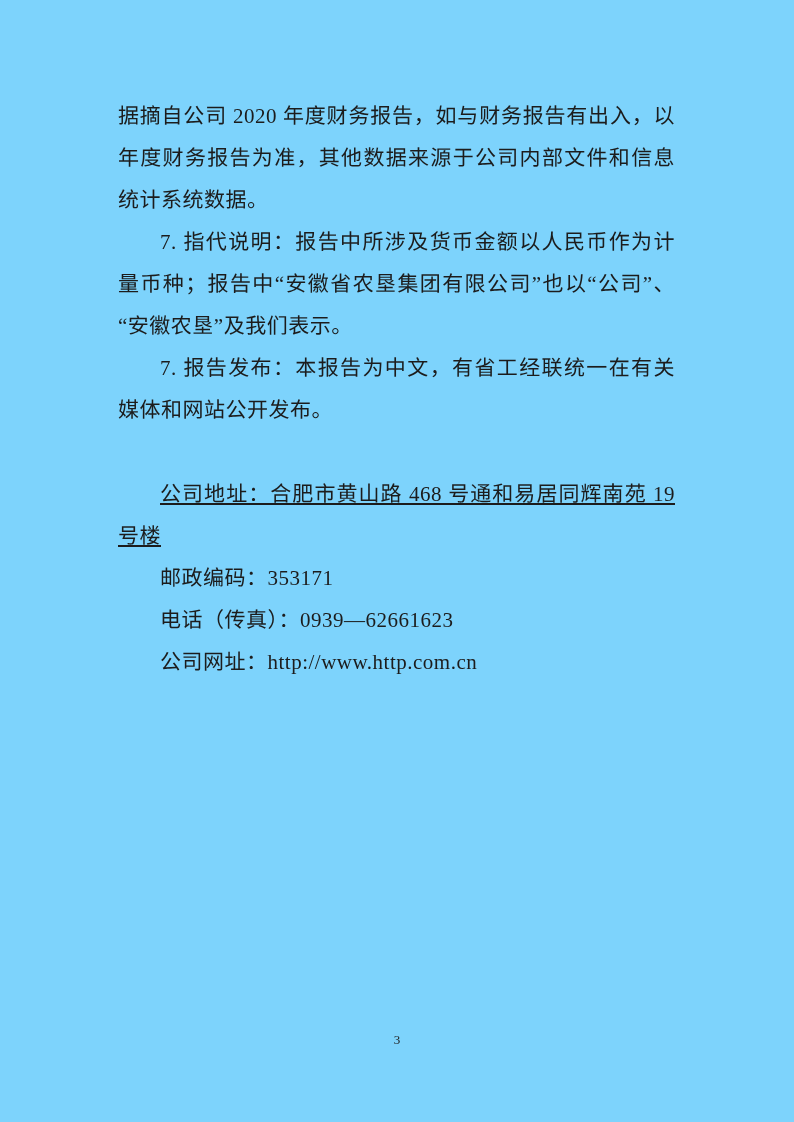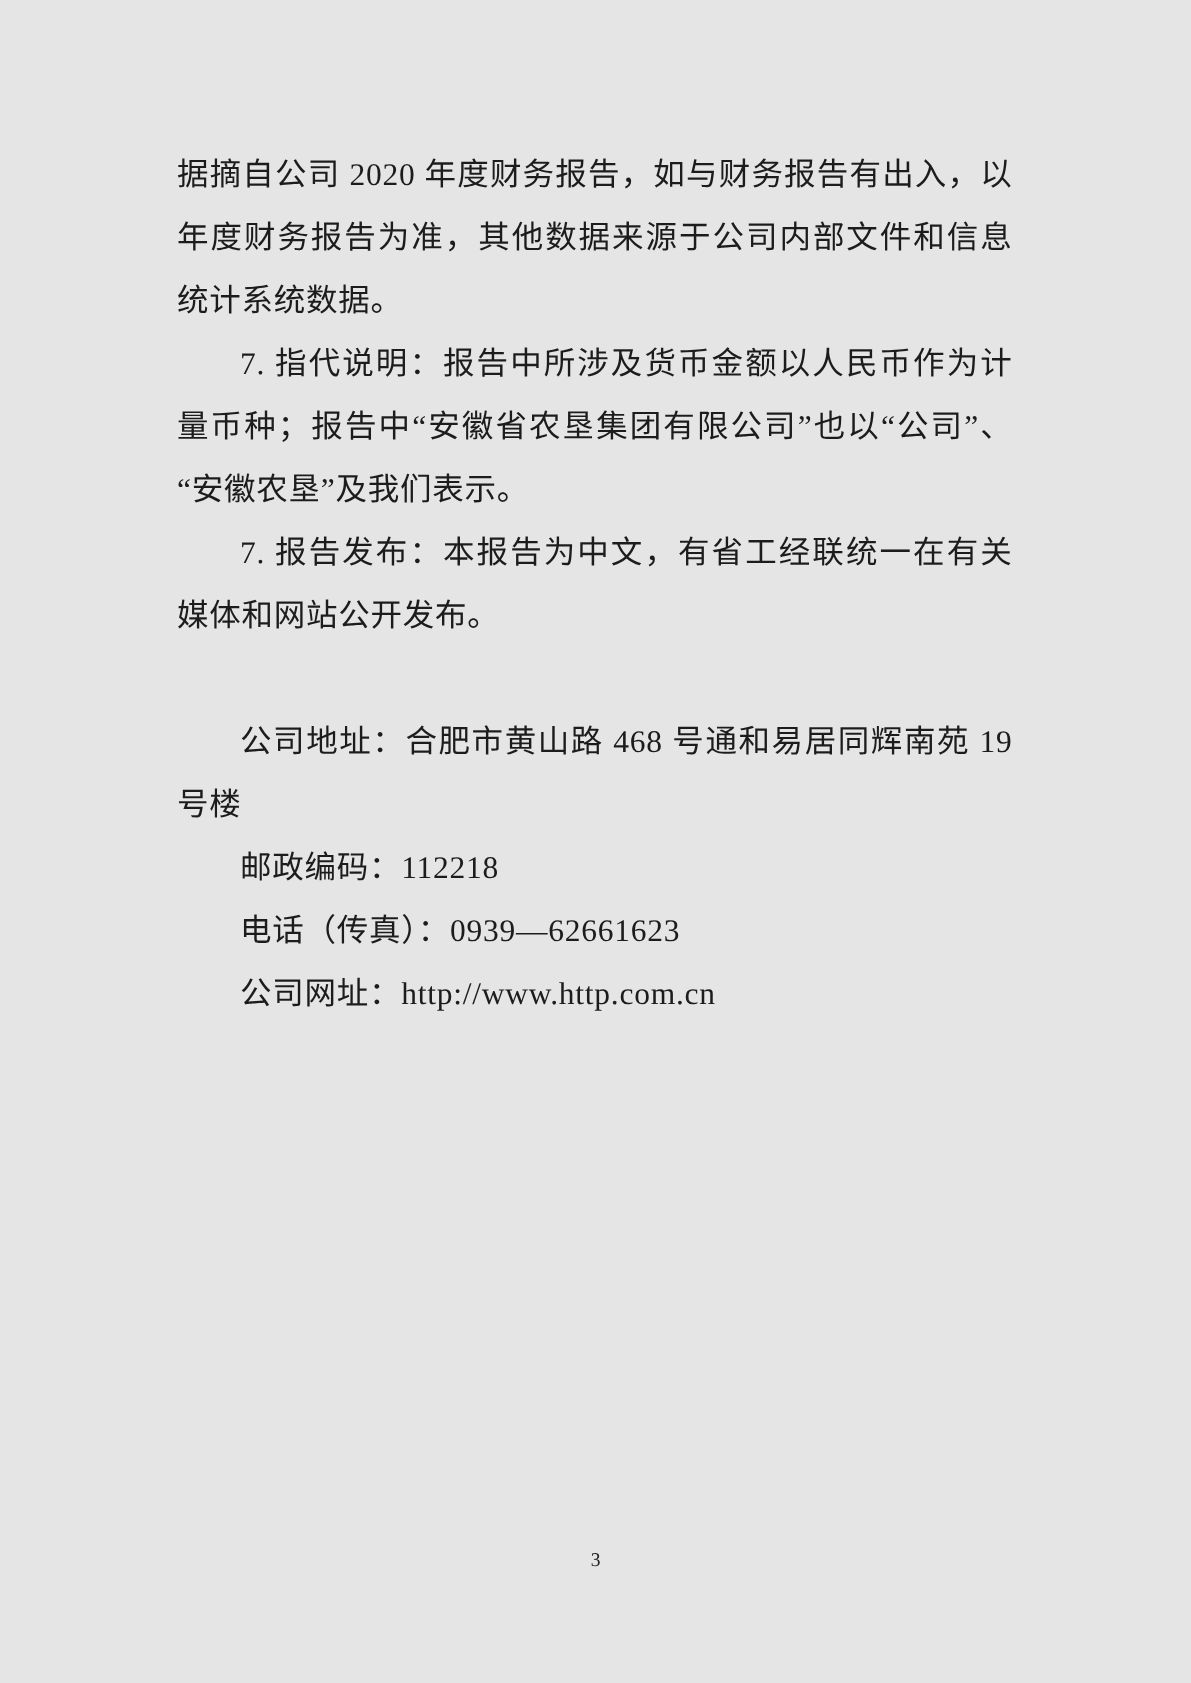--- a/index.html
+++ b/index.html
@@ -4,21 +4,21 @@
 <style>
   html, body {
     margin: 0;
     padding: 0;
     background: #ffffff;
   }
   .page {
     position: relative;
     width: 794px;
     height: 1122px;
-    background: #e5e5e5;
+    background: #7dd3fc;
     overflow: hidden;
     font-family: "Liberation Serif", "DejaVu Serif", serif;
   }
   .content {
     position: absolute;
     left: 118px;
     top: 95px;
     width: 557px;
     font-size: 21px;
     line-height: 42px;
@@ -29,20 +29,21 @@
   }
   .content p {
     margin: 0;
     padding: 0;
   }
   .indent {
     text-indent: 2em;
   }
   .gap-before {
     margin-top: 42px !important;
+    text-decoration: underline;
   }
   .page-footer {
     position: absolute;
     left: 0;
     top: 1030px;
     width: 100%;
     text-align: center;
     font-size: 13px;
     line-height: 20px;
     color: #222222;
@@ -56,21 +57,21 @@
   <div class="content">
 
     <p>据摘自公司 2020 年度财务报告，如与财务报告有出入，以年度财务报告为准，其他数据来源于公司内部文件和信息统计系统数据。</p>
 
     <p class="indent">7. 指代说明：报告中所涉及货币金额以人民币作为计量币种；报告中“安徽省农垦集团有限公司”也以“公司”、“安徽农垦”及我们表示。</p>
 
     <p class="indent">7. 报告发布：本报告为中文，有省工经联统一在有关媒体和网站公开发布。</p>
 
     <p class="indent gap-before">公司地址：合肥市黄山路 468 号通和易居同辉南苑 19 号楼</p>
 
-    <p class="indent">邮政编码：112218</p>
+    <p class="indent">邮政编码：353171</p>
 
     <p class="indent">电话（传真）：0939—62661623</p>
 
     <p class="indent">公司网址：http://www.http.com.cn</p>
 
   </div>
 
   <div class="page-footer">3</div>
 
 </div>

